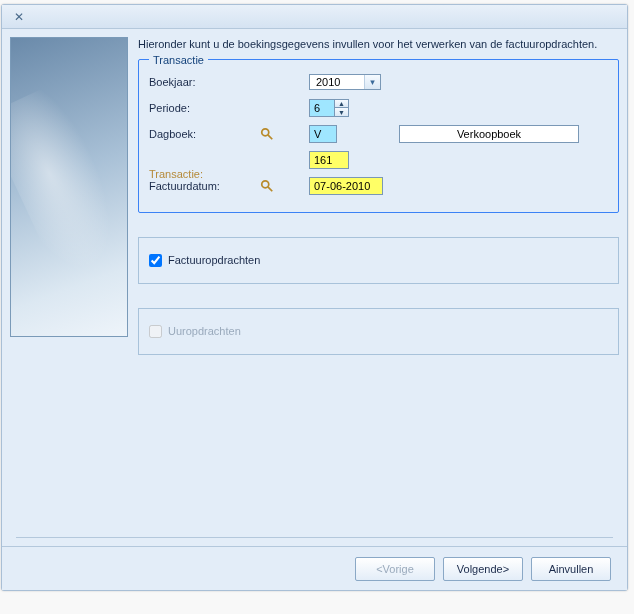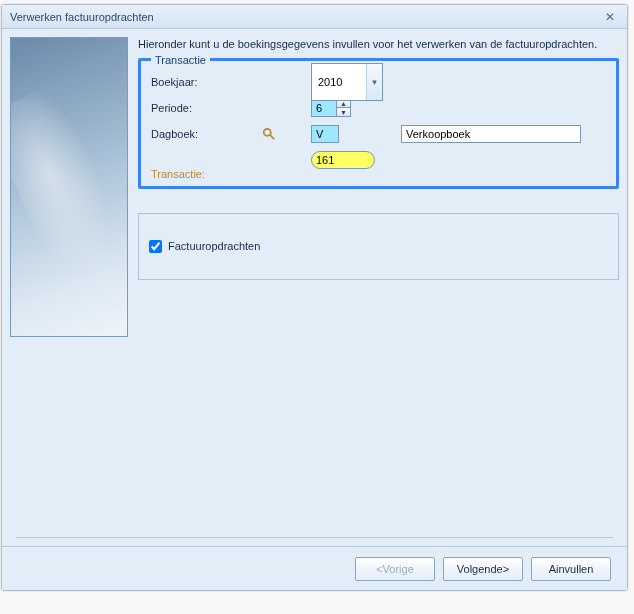--- a/index.html
+++ b/index.html
@@ -61,33 +61,33 @@
     background: radial-gradient(ellipse at 40% 40%, rgba(255,255,255,0.5), rgba(255,255,255,0) 60%);
     transform: rotate(-25deg);
   }
   .content { flex: 1; }
   .intro {
     color: #152a4a;
     margin-bottom: 2px;
     line-height: 1.35;
   }
   fieldset.group {
-    border: 3px solid #3b82f6;
+    border: 1px solid #3b82f6;
     border-radius: 2px;
     margin: 0 0 10px 0;
     padding: 6px 10px 10px 10px;
     background: #e3edf8;
   }
   fieldset.group legend {
     color: #13427b;
     padding: 0 4px;
   }
   fieldset.sub {
     border: 1px solid #a8c2da;
-    padding: 26px 10px;
+    padding: 16px 10px;
     margin: 24px 0 0 0;
     background: #e3edf8;
   }
   .row {
     display: flex;
     align-items: center;
     margin-bottom: 6px;
     height: 20px;
     gap: 28px;
   }
@@ -109,21 +109,21 @@
     height: 18px;
     padding: 0 4px;
     font-family: inherit;
     font-size: 11px;
     color: #000;
   }
   input.field.yellow { background: #ffff66; }
   .combo {
     border: 1px solid #7a98b6;
     background: #fff;
-    height: 38px;
+    height: 16px;
     width: 72px;
     display: inline-flex;
     align-items: center;
     padding: 0 13px 0 6px;
     font-size: 11px;
     position: relative;
   }
   .combo .arrow {
     position: absolute;
     right: 0; top: 0;
@@ -217,21 +217,20 @@
     pointer-events: none;
   }
 </style>
 </head>
 <body>
 
 <div class="bg-grid"></div>
 
 <div class="dialog">
   <div class="titlebar">
-    <span class="title">Verwerken factuuropdrachten</span>
     <span class="closebtn">✕</span>
   </div>
 
   <div class="body">
     <div class="side-image"></div>
 
     <div class="content">
       <div class="intro">Hieronder kunt u de boekingsgegevens invullen voor het verwerken van de factuuropdrachten.</div>
 
       <fieldset class="group">
@@ -261,39 +260,55 @@
         <div class="row">
           <label>Dagboek:</label>
           <span class="lookup-icon">
             <svg viewBox="0 0 16 16">
                 <circle cx="6" cy="6" r="4" fill="none" stroke="#b88a2a" stroke-width="2"></circle>
                 <line x1="9" y1="9" x2="14" y2="14" stroke="#b88a2a" stroke-width="2"></line>
               </svg>
           </span>
           <input class="field" style="width: 28px;" value="V">
           <span style="width:6px"></span>
-          <input class="field" style="width: 180px; background: rgb(255, 255, 255);" value="Verkoopboek">
+          <input class="field" style="width: 180px; background: rgb(255, 255, 255); text-align: center;" value="Verkoopboek">
         </div>
 
         <div class="row">
           <label class="muted">Transactie:</label>
           <span style="width:22px"></span>
-          <input class="field yellow" style="width: 64px; border-radius: 9px;" value="161">
-        </div>
-
+          <input class="field yellow" style="width: 40px;" value="161">
+        </div>
+
+        <div class="row">
+          <label>Factuurdatum:</label>
+          <span class="lookup-icon">
+            <svg viewBox="0 0 16 16">
+                <circle cx="6" cy="6" r="4" fill="none" stroke="#b88a2a" stroke-width="2"></circle>
+                <line x1="9" y1="9" x2="14" y2="14" stroke="#b88a2a" stroke-width="2"></line>
+              </svg>
+          </span>
+          <input class="field yellow" style="width: 74px;" value="07-06-2010">
+        </div>
       </fieldset>
 
       <fieldset class="sub">
         <div class="checkbox-row">
           <input type="checkbox" checked="" style="">
           <label class="enabled">Factuuropdrachten</label>
         </div>
       </fieldset>
 
 
+      <fieldset class="sub">
+        <div class="checkbox-row">
+          <input type="checkbox" disabled="" style="">
+          <label class="disabled">Uuropdrachten</label>
+        </div>
+      </fieldset>
 
     </div>
   </div>
 
   <div class="sep-line"></div>
 
   <div class="footer">
     <button class="btn disabled">&lt; <span class="mn">Vorige</span></button>
     <button class="btn"><span>Volgende</span> &gt;</button>
     <button class="btn">

